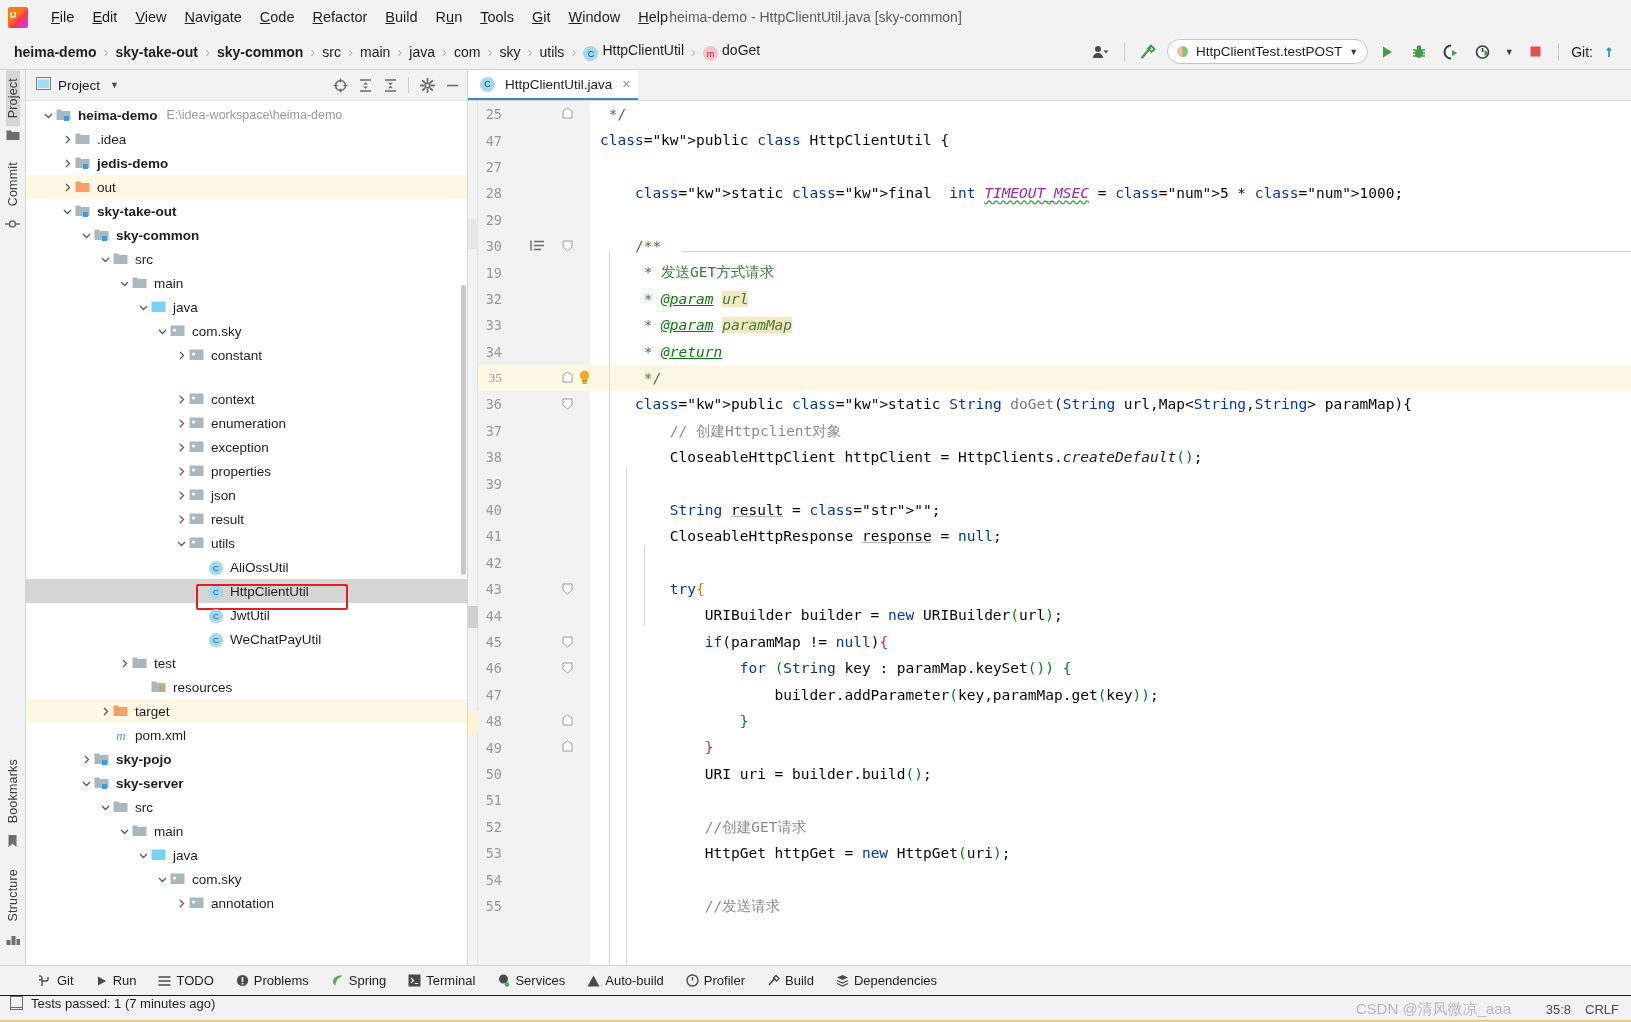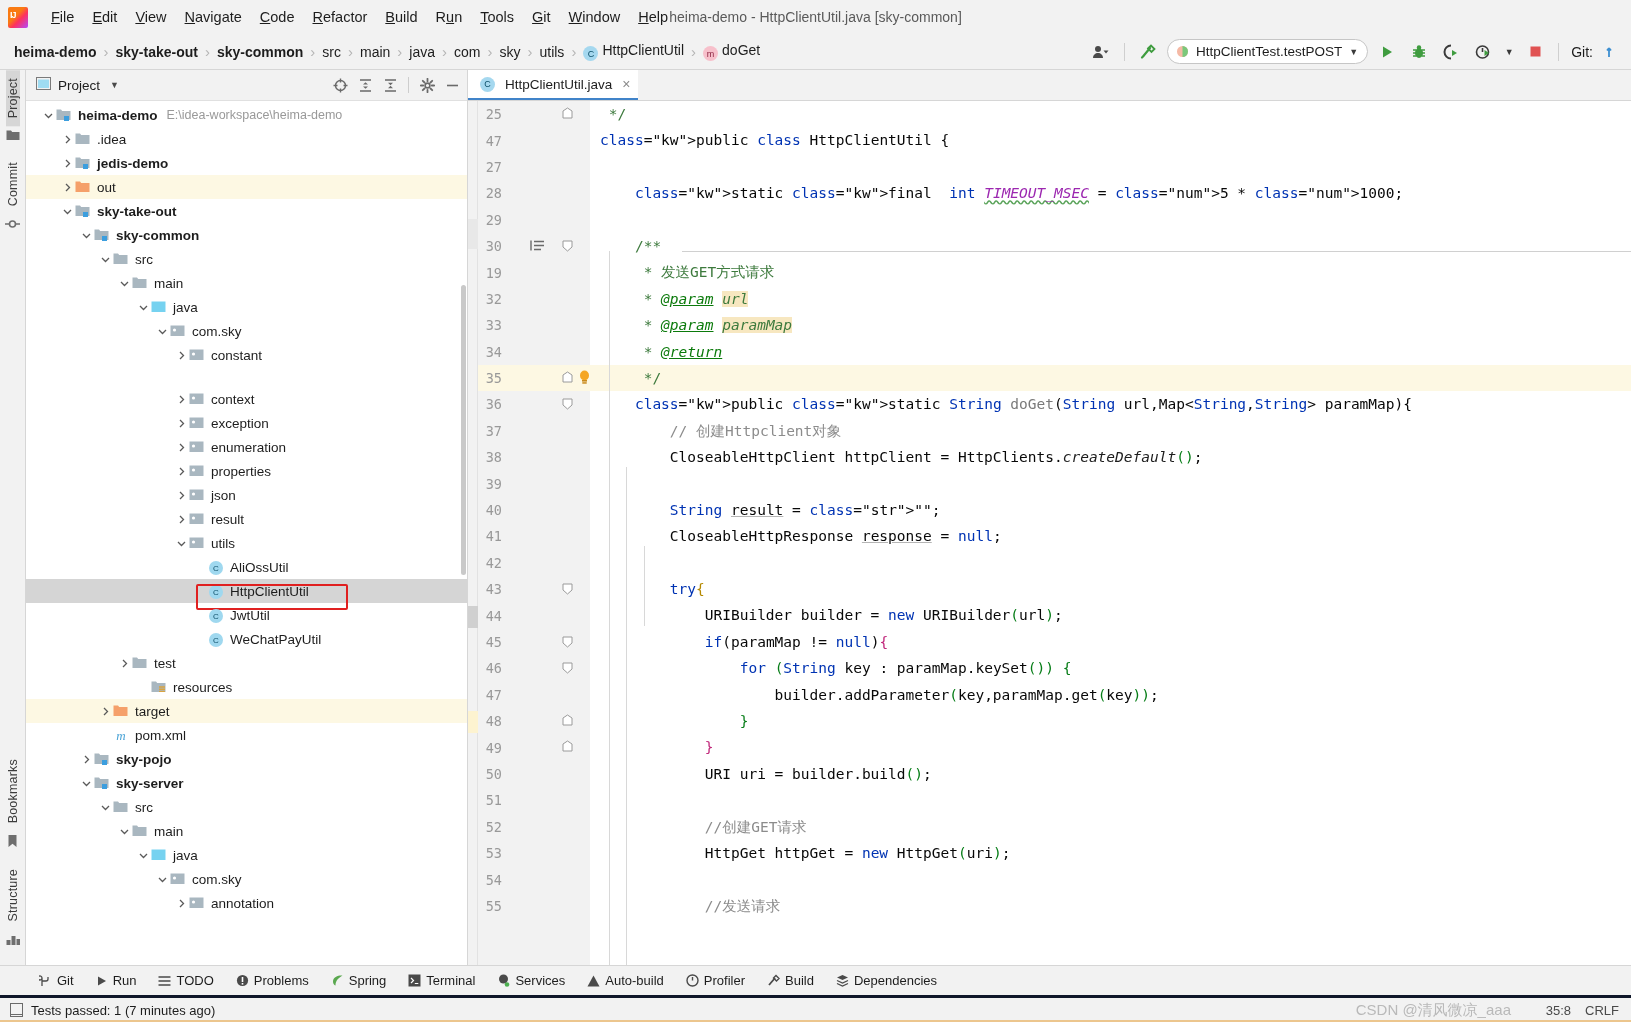--- a/index.html
+++ b/index.html
@@ -156,21 +156,21 @@
   .gutter {
     flex: 0 0 112px; width: 112px; background: #f2f2f2; position: relative;
     font-family: "DejaVu Sans Mono", monospace; font-size: 13.5px; color: #999;
   }
   .code-col { flex: 1 1 auto; position: relative; overflow: hidden; background: #fff; }
 
   .ln {
     height: 26.4px; display: flex; align-items: center; justify-content: flex-end;
     padding-right: 10px; position: relative;
   }
-  .ln.cur { background: #fdf8e3; }
+  .ln.cur { background: #fdf8e3; font-family: Liberation Serif, serif; }
   .gmark { position: absolute; }
 
   pre.code {
     margin: 0; font-family: "DejaVu Sans Mono", monospace; font-size: 14.5px;
     line-height: 26.4px; white-space: pre; color: #080808;
     padding-left: 10px;
   }
   .cl { height: 26.4px; white-space: pre; position: relative; }
   .cl.cur { background: #fdf8e3; margin-left:-10px; padding-left:10px; }
 
@@ -200,23 +200,23 @@
     height: 30px; flex: 0 0 30px; background: #f2f2f2;
     border-top: 1px solid #d6d6d6; display: flex; align-items: center;
     padding-left: 28px; gap: 0;
   }
   .tw-item {
     display: flex; align-items: center; gap: 5px; padding: 0 11px;
     font-size: 13px; color: #1d1d1d; cursor: default; height: 100%;
   }
   .statusbar {
     height: 27px; flex: 0 0 27px; background: #f2f2f2;
-    display: flex; align-items: center; padding: 0 12px 0 10px;
+    display: flex; padding: 0 12px 0 10px;
     font-size: 13px; color: #1d1d1d; position: relative;
-    border-top: 3px solid #0f172a;
+    border-top: 1px solid #0f172a;
   }
   .status-right { margin-left: auto; display: flex; align-items: center; gap: 14px; color:#4a4a4a; }
   .watermark {
     position: absolute; right: 120px; top: 50%; transform: translateY(-50%);
     font-size: 15px; color: #b9b9b9; white-space: nowrap; pointer-events: none;
   }
   .bottom-accent {
     position:absolute; left:0; right:0; bottom:0; height:2px; background:#e8a33d; opacity:.55;
   }
 </style>
@@ -556,33 +556,33 @@
           <div class="trow" style="padding-left: 147px;">
             <span class="arrow">
               <svg width="9" height="9" viewBox="0 0 9 9">
                 <path d="M3 1l3.5 3.5L3 8" stroke="#5a5a5a" stroke-width="1.3" fill="none"></path>
               </svg>
             </span>
             <span class="tico"><svg width="16" height="14" viewBox="0 0 16 14">
                 <path d="M0.5 1.5h14v10.5H0.5z" fill="#a9b7c0"></path>
                 <circle cx="4.5" cy="6" r="1.6" fill="#fff"></circle>
               </svg></span>
-            <span class="tlabel">exception</span>
+            <span class="tlabel">enumeration</span>
           </div>
           <div class="trow" style="padding-left: 147px;">
             <span class="arrow">
               <svg width="9" height="9" viewBox="0 0 9 9">
                 <path d="M3 1l3.5 3.5L3 8" stroke="#5a5a5a" stroke-width="1.3" fill="none"></path>
               </svg>
             </span>
             <span class="tico"><svg width="16" height="14" viewBox="0 0 16 14">
                 <path d="M0.5 1.5h14v10.5H0.5z" fill="#a9b7c0"></path>
                 <circle cx="4.5" cy="6" r="1.6" fill="#fff"></circle>
               </svg></span>
-            <span class="tlabel">enumeration</span>
+            <span class="tlabel">exception</span>
           </div>
           <div class="trow" style="padding-left: 147px;">
             <span class="arrow">
               <svg width="9" height="9" viewBox="0 0 9 9">
                 <path d="M3 1l3.5 3.5L3 8" stroke="#5a5a5a" stroke-width="1.3" fill="none"></path>
               </svg>
             </span>
             <span class="tico"><svg width="16" height="14" viewBox="0 0 16 14">
                 <path d="M0.5 1.5h14v10.5H0.5z" fill="#a9b7c0"></path>
                 <circle cx="4.5" cy="6" r="1.6" fill="#fff"></circle>

